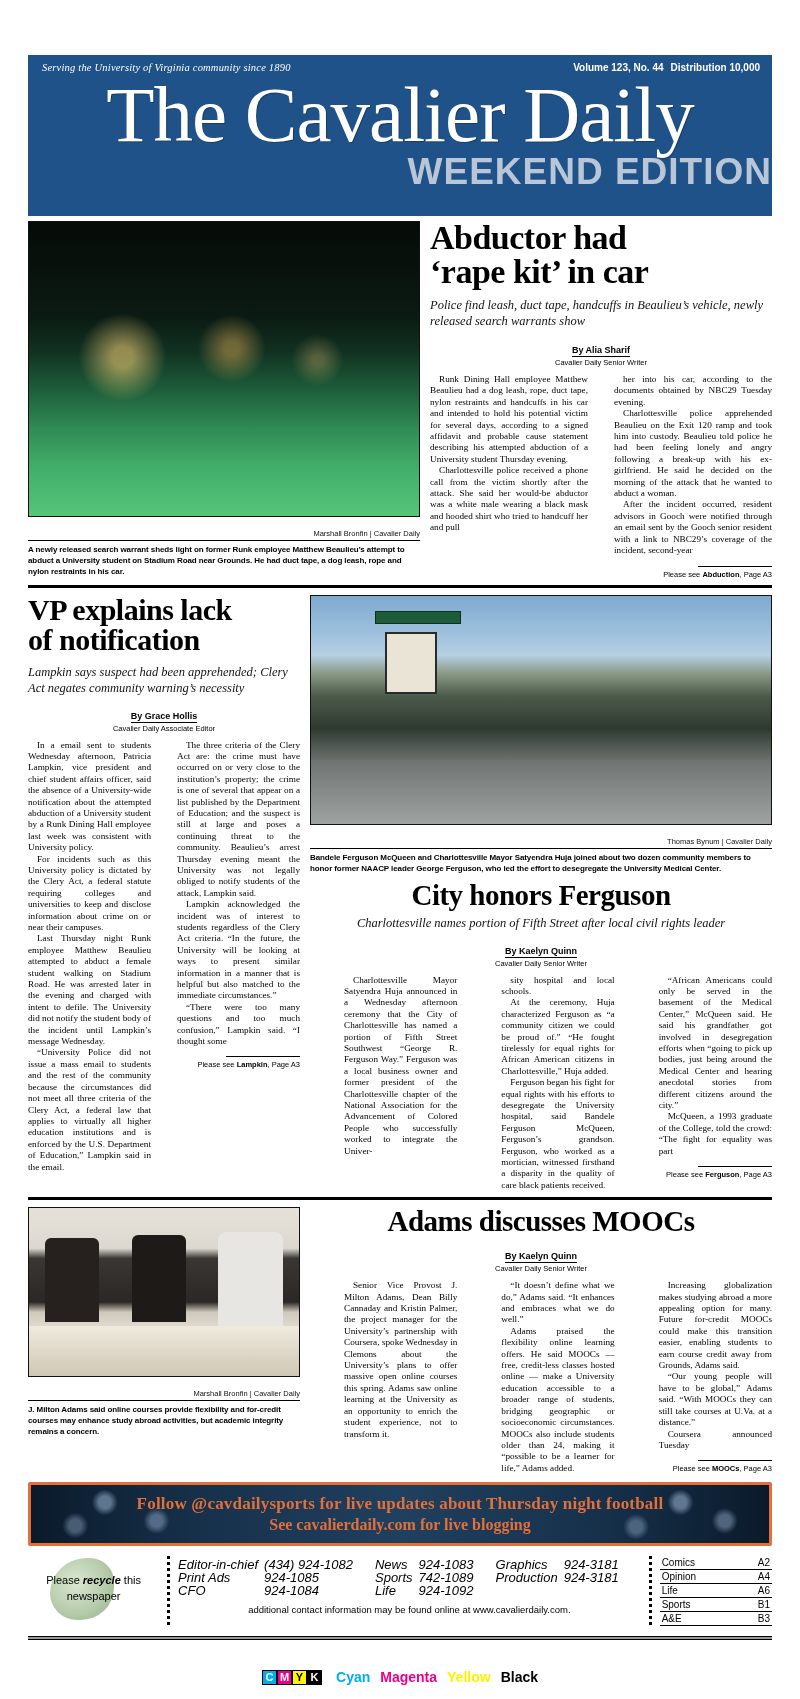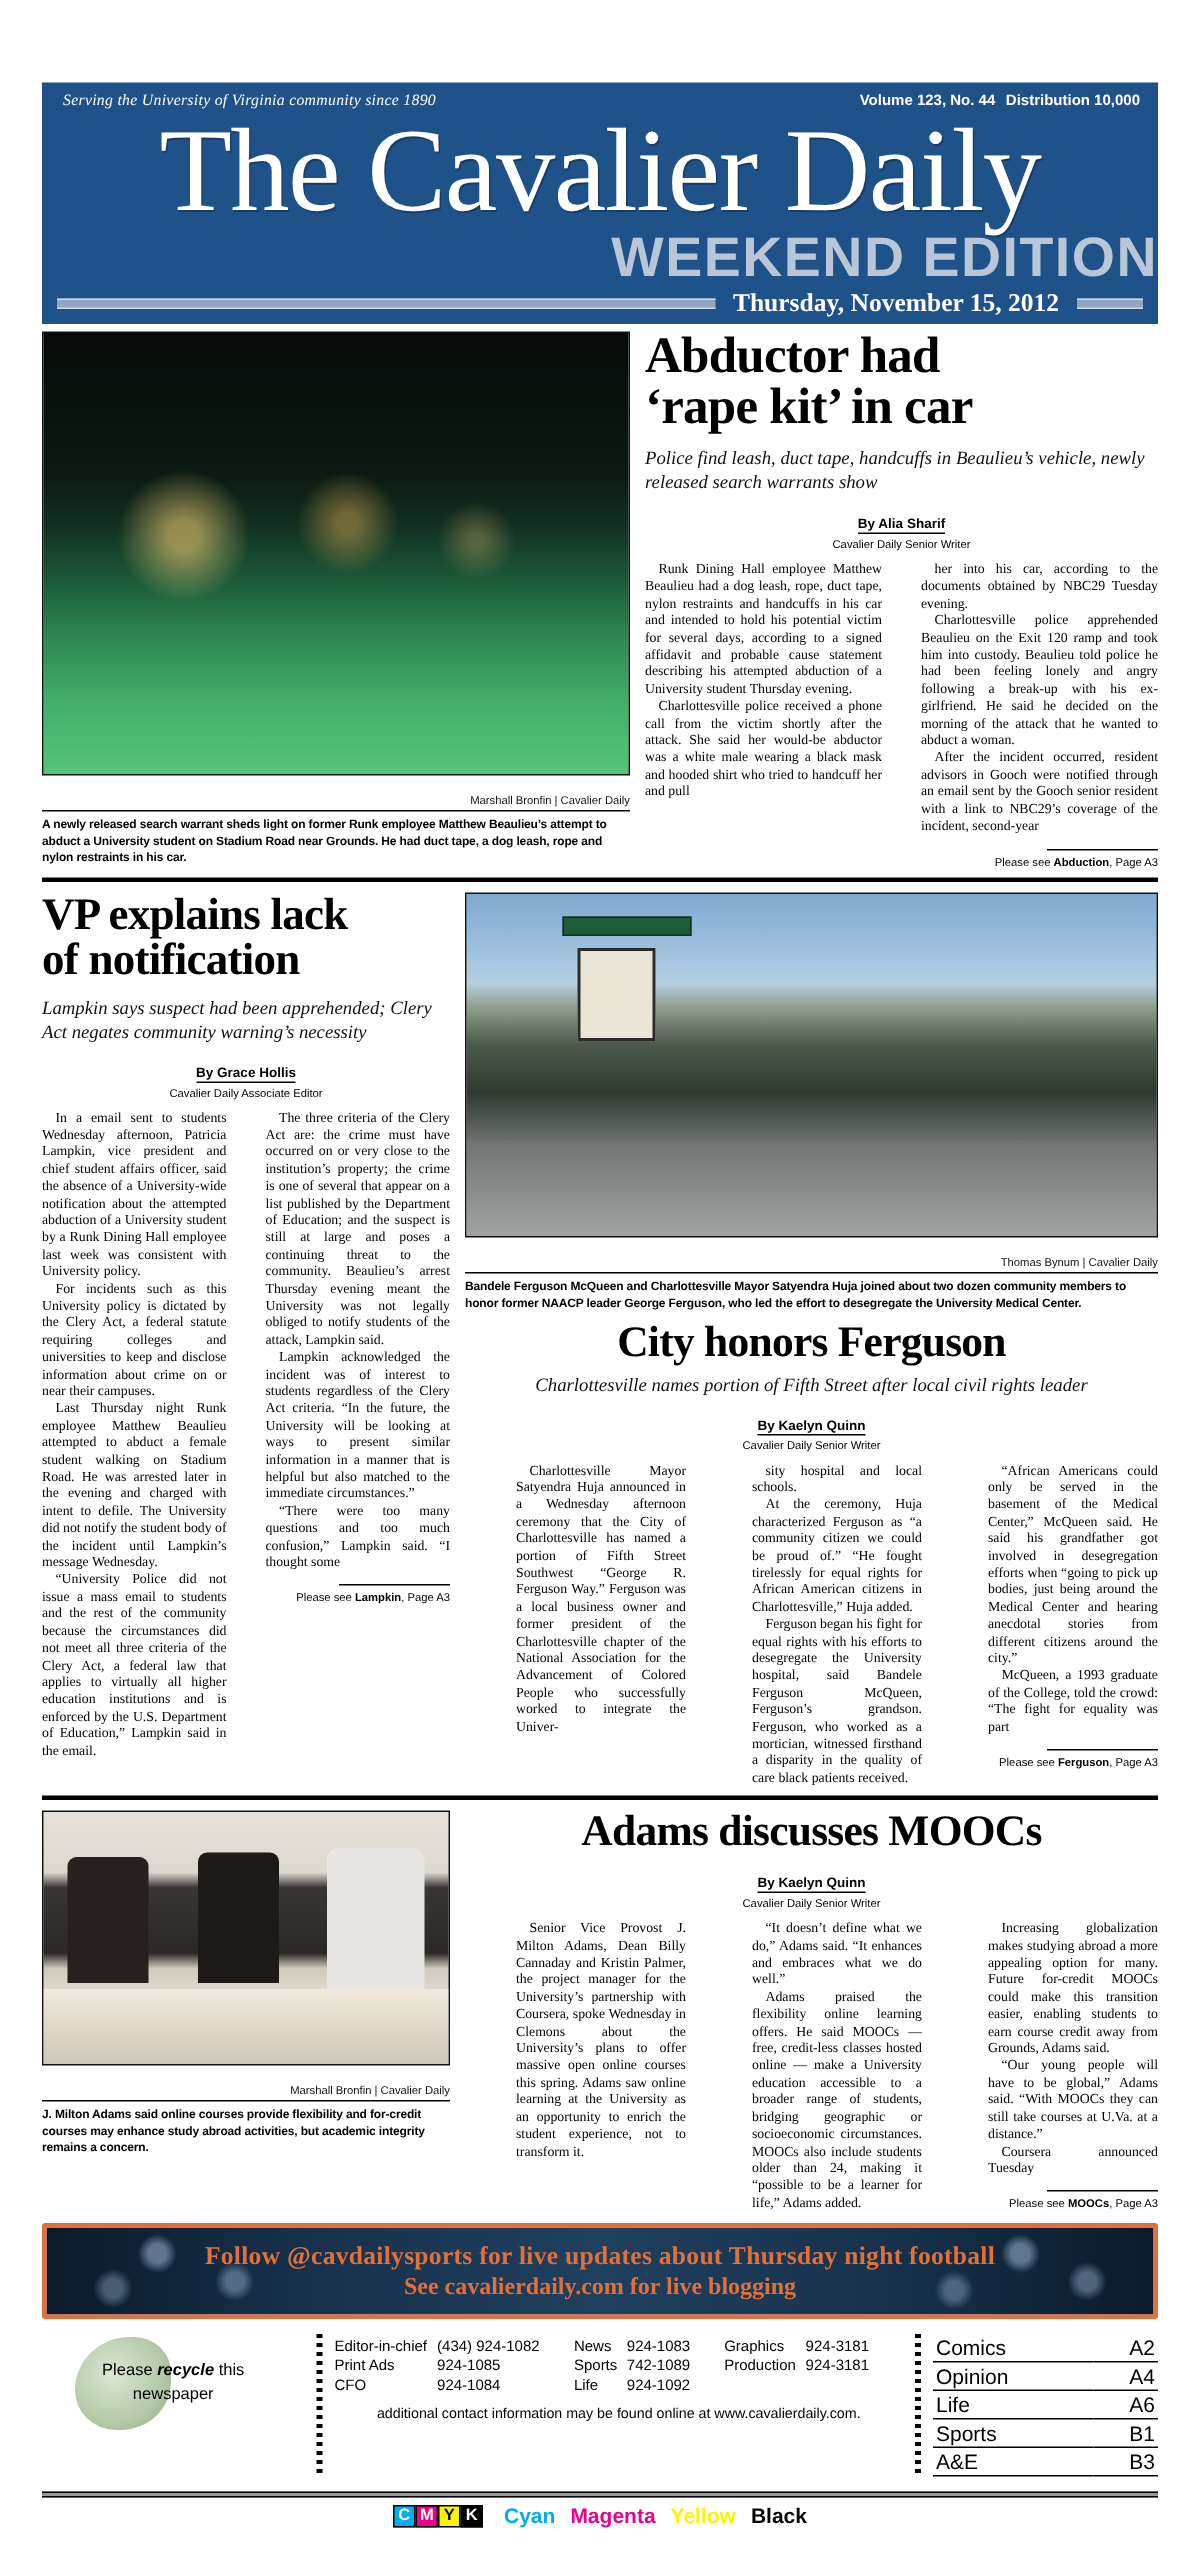--- a/index.html
+++ b/index.html
@@ -185,27 +185,27 @@
   .recycle-txt {
     position:relative; font-family:"Liberation Sans", sans-serif; font-size:11px; line-height:16px;
   }
   .recycle-txt i { font-style:italic; font-weight:700; }
   .dotline {
     width:4px; align-self:stretch;
     background-image:repeating-linear-gradient(to bottom,#000 0 3px,transparent 3px 6px);
     margin:0 8px;
   }
   .contacts { flex:1 1 auto; padding-top:2px; }
-  .ctable { width:100%; font-family:"Liberation Sans", sans-serif; font-size:10px; line-height:13px; border-collapse:collapse; }
+  .ctable { width:100%; font-family:"Liberation Sans", sans-serif; font-size:13px; line-height:13px; border-collapse:collapse;font-style:italic; }
   .ctable td { padding:0 4px 0 0; white-space:nowrap; }
   .ctable td.num { text-align:left; padding-right:22px; }
   .ctable td.lbl { padding-right:6px; }
   .cnote { text-align:center; font-family:"Liberation Sans", sans-serif; font-size:9.5px; margin-top:7px; }
   .index { width:150px; }
-  .index table { width:100%; border-collapse:collapse; font-family:"Liberation Sans", sans-serif; font-size:14px; }
+  .index table { width:100%; border-collapse:collapse; font-family:"Liberation Sans", sans-serif; font-size:10px; }
   .index td { border-bottom:1px solid #000; padding:1px 2px; }
   .index td.pg { text-align:right; }
   .footer-rule { margin-top:10px; height:4px; background:#9a9a9a; border-top:1px solid #000; border-bottom:1px solid #000; }
 
   
   .cmyk { position:absolute; left:0; right:0; bottom:14px; display:flex; justify-content:center; align-items:center; gap:0; }
   .cmyk .sw { width:15px; height:15px; display:flex; align-items:center; justify-content:center;
               font-family:"Liberation Sans", sans-serif; font-weight:700; font-size:11px; border:1px solid #000; }
   .cmyk .words { margin-left:14px; font-family:"Liberation Sans", sans-serif; font-weight:700; font-size:14px; display:flex; gap:10px; }
 </style>
@@ -217,25 +217,20 @@
   <div class="masthead">
     <div class="mh-bar">
       <div class="mh-serving">Serving the University of Virginia community since 1890</div>
       <div class="mh-right">
         <span>Volume 123, No. 44</span>
         <span class="mh-dist">Distribution 10,000</span>
       </div>
     </div>
     <div class="mh-title">The Cavalier Daily</div>
     <div class="mh-weekend">WEEKEND EDITION</div>
-    <div class="mh-daterow">
-      <div class="mh-rule"></div>
-      <div class="mh-date">Thursday, November 15, 2012</div>
-      <div class="mh-rule short"></div>
-    </div>
   </div>
 
   <div class="lead">
 
     <div class="lead-photo-wrap">
       <div class="photo lead-photo"></div>
       <div class="credit">Marshall Bronfin | Cavalier Daily</div>
       <div style="border-top:1px solid #000; margin-top:2px;"></div>
       <div class="cap" style="margin-top:3px;">A newly released search warrant sheds light on former Runk employee Matthew Beaulieu’s attempt to abduct a University student on Stadium Road near Grounds. He had duct tape, a dog leash, rope and nylon restraints in his car.</div>
     </div>

